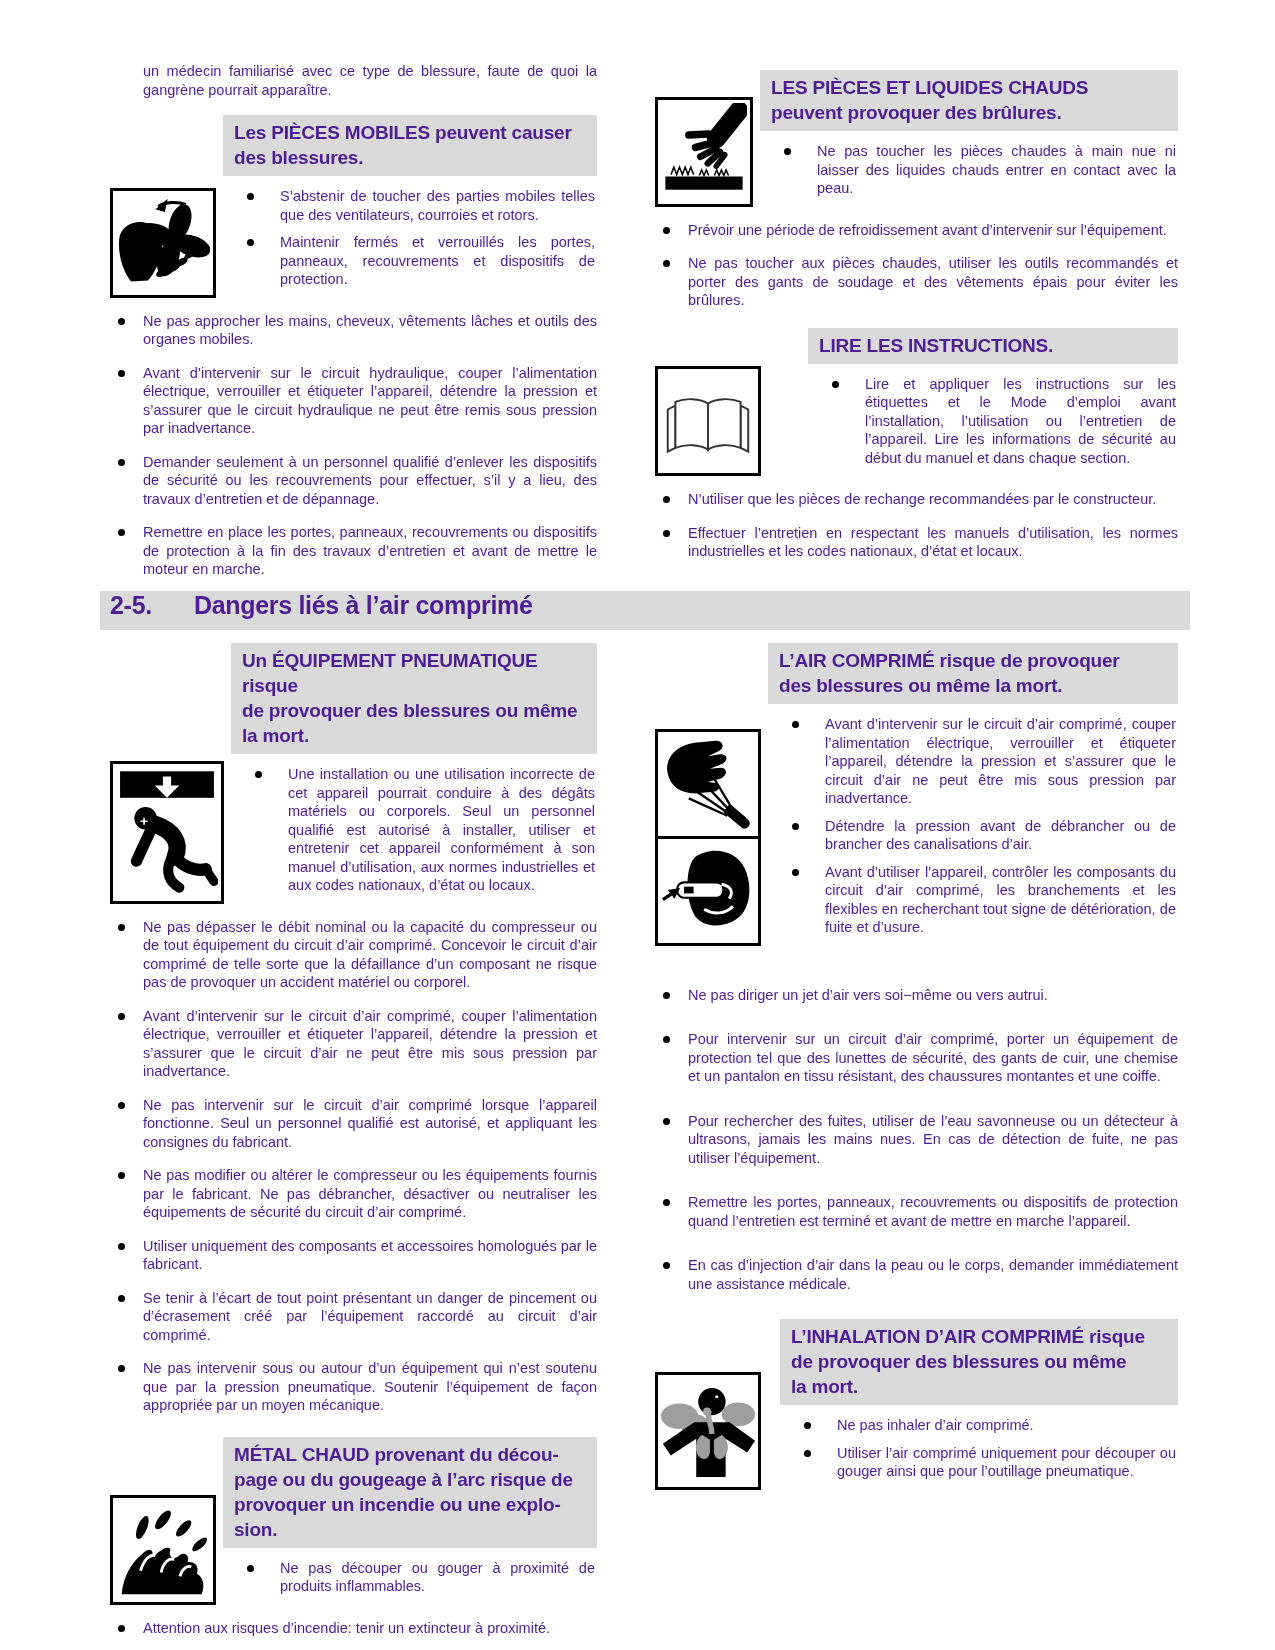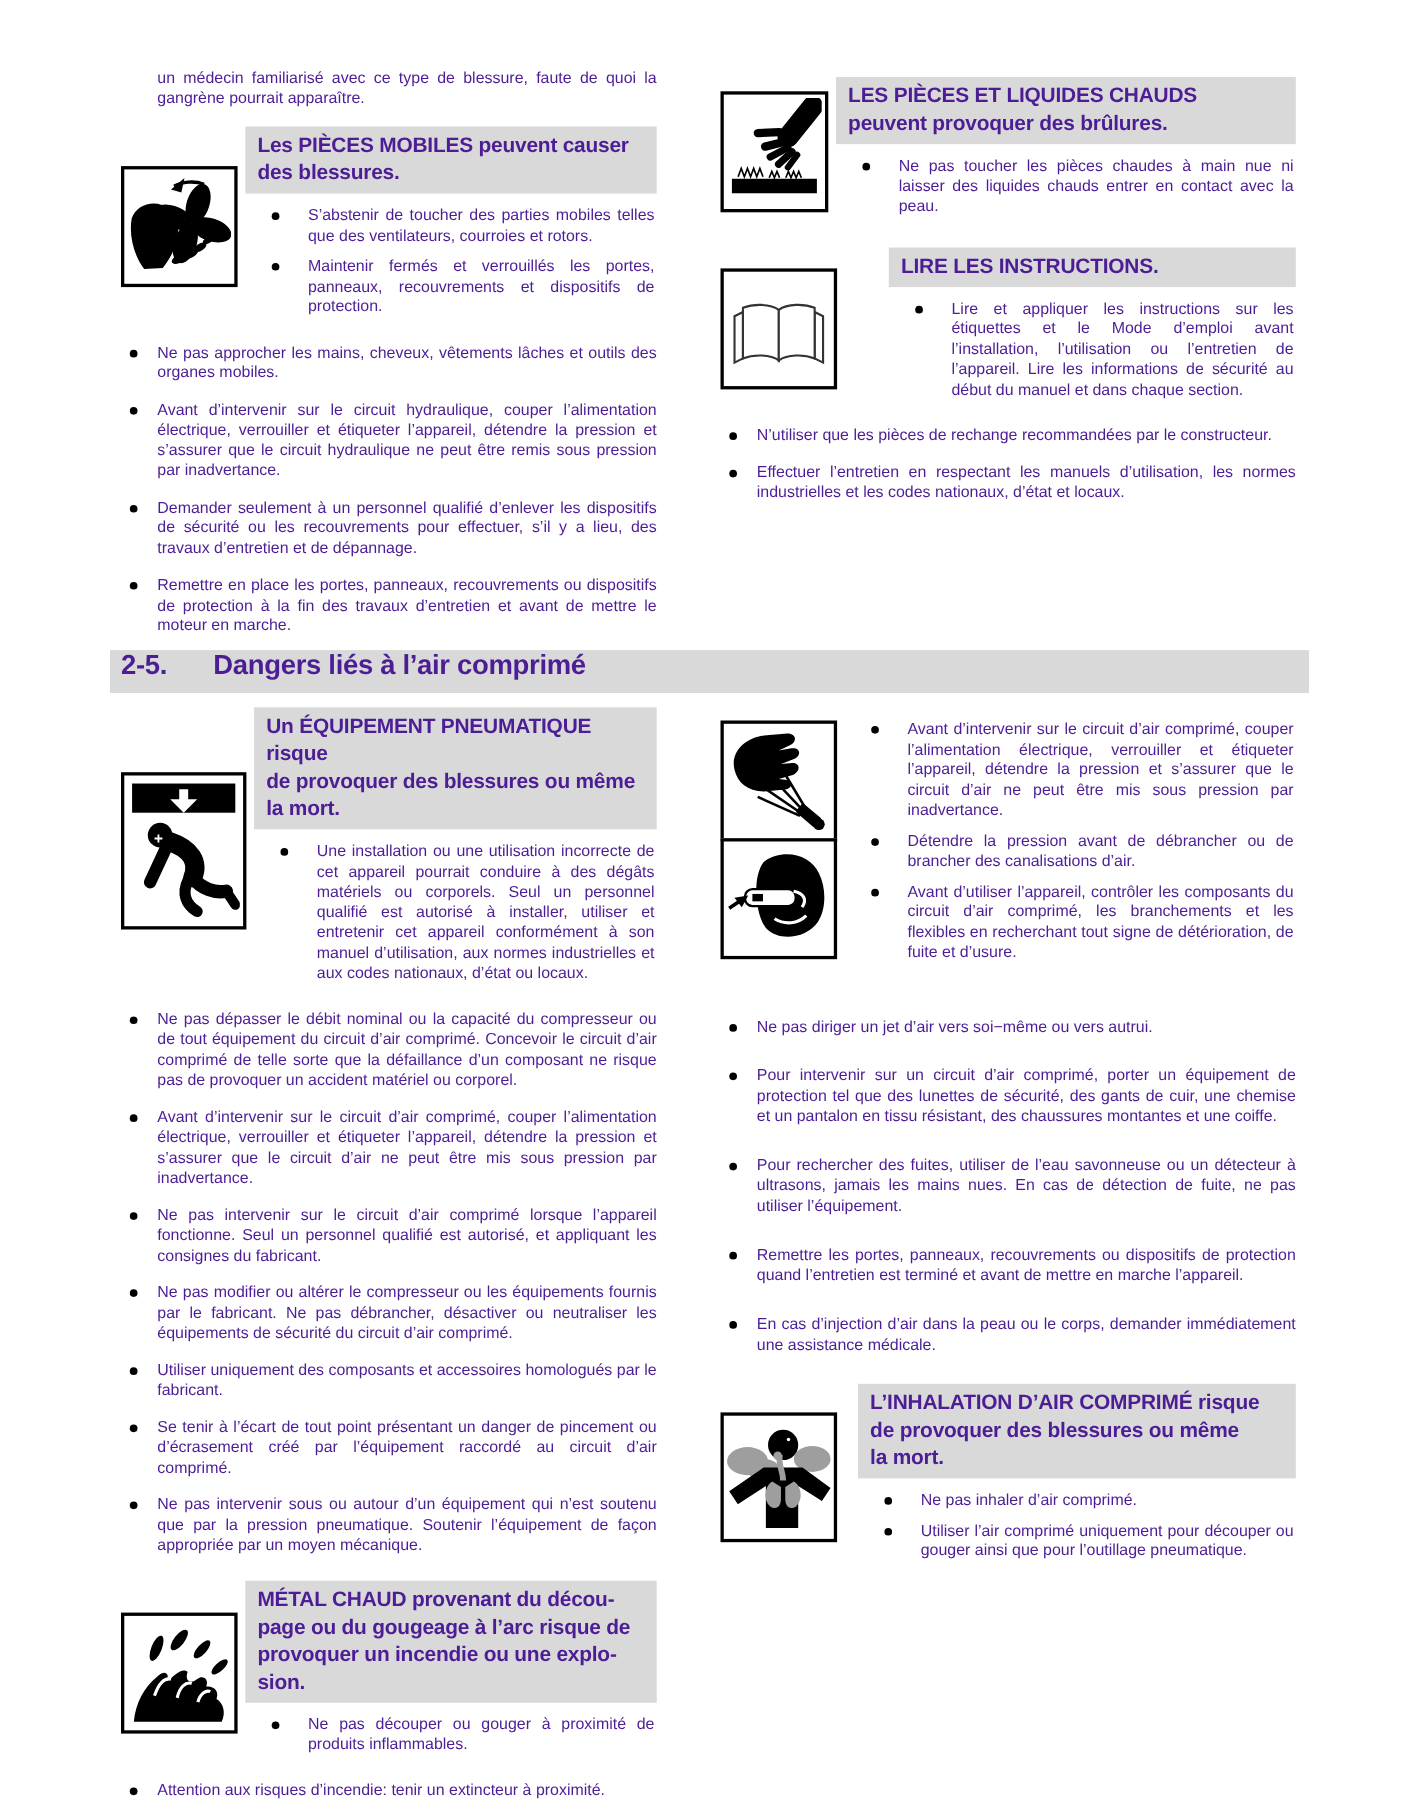--- a/index.html
+++ b/index.html
@@ -10,21 +10,21 @@
   .region-top-right{position:absolute;left:655px;top:70px;width:523px;}
   .section-band{position:absolute;left:100px;top:591px;width:1090px;height:39px;background:#d9d9d9;
         display:flex;align-items:flex-start;font-weight:700;font-size:25px;letter-spacing:-0.3px;}
   .section-band .num{padding-left:10px;margin-right:42px;}
   .region-bot-left{position:absolute;left:110px;top:643px;width:487px;}
   .region-bot-right{position:absolute;left:655px;top:643px;width:523px;}
   .page-footer{position:absolute;left:110px;top:1676px;font-size:15.5px;}
   
   .intro{padding-left:33px;font-size:14.5px;line-height:18.5px;text-align:justify;margin:0 0 16px 0;}
   
-  .warn{display:flex;align-items:center;margin-bottom:14px;}
+  .warn{display:flex;align-items:flex-end;margin-bottom:14px;}
   .icol{flex:0 0 auto;margin-right:7px;display:flex;flex-direction:column;}
   .ibox{box-sizing:border-box;border:3px solid #000;background:#fff;width:106px;height:110px;
         display:flex;align-items:center;justify-content:center;}
   .ibox svg{display:block;}
   .ibox.tall{width:114px;height:143px;}
   .ibox.stack2{margin-top:-3px;}
   .wb{flex:1;min-width:0;}
   .wt{background:#d9d9d9;font-weight:700;font-size:19px;line-height:25px;padding:5px 8px 6px 11px;
       white-space:pre-line;letter-spacing:-0.2px;}
   .wbl{list-style:none;margin:11px 0 0 0;padding:0 2px 0 0;}
@@ -109,20 +109,24 @@
       </div>
       <div class="wb">
         <div class="wt">LES PIÈCES ET LIQUIDES CHAUDS
 peuvent provoquer des brûlures.</div>
         <ul class="wbl">
           <li>Ne pas toucher les pièces chaudes à main nue ni laisser des liquides chauds entrer en contact avec la peau.</li>
         </ul>
       </div>
     </div>
 
+    <ul class="cbl">
+      <li>Prévoir une période de refroidissement avant d’intervenir sur l’équipement.</li>
+      <li>Ne pas toucher aux pièces chaudes, utiliser les outils recommandés et porter des gants de soudage et des vêtements épais pour éviter les brûlures.</li>
+    </ul>
 
     <div class="warn mt18">
       <div class="icol">
         <div class="ibox">
           <svg width="96" height="92" viewBox="0 0 100 96">
             <g fill="#fff" stroke="#333" stroke-width="2">
               <path d="M16 32 L8 36 L8 80 L16 76 Z"></path>
               <path d="M84 32 L92 36 L92 80 L84 76 Z"></path>
               <path d="M50 30 C42 24 26 24 16 28 L16 76 C26 72 42 72 50 78 Z"></path>
               <path d="M50 30 C58 24 74 24 84 28 L84 76 C74 72 58 72 50 78 Z"></path>
@@ -251,20 +255,22 @@
             <path d="M64 44 C74 46 77 52 72 59" stroke="#fff" stroke-width="3" fill="none"></path>
             <path d="M46 70 C56 76 68 75 76 67" stroke="#fff" stroke-width="3" fill="none"></path>
             <g>
               <path d="M3 60 L15 52" stroke="#000" stroke-width="3.4"></path>
               <polygon points="21,48 8,50 15,59" fill="#000"></polygon>
             </g>
           </svg>
         </div>
       </div>
       <div class="wb">
+        <div class="wt">L’AIR COMPRIMÉ risque de provoquer
+des blessures ou même la mort.</div>
         <ul class="wbl">
           <li>Avant d’intervenir sur le circuit d’air comprimé, couper l’alimentation électrique, verrouiller et étiqueter l’appareil, détendre la pression et s’assurer que le circuit d’air ne peut être mis sous pression par inadvertance.</li>
           <li>Détendre la pression avant de débrancher ou de brancher des canalisations d’air.</li>
           <li>Avant d’utiliser l’appareil, contrôler les composants du circuit d’air comprimé, les branchements et les flexibles en recherchant tout signe de détérioration, de fuite et d’usure.</li>
         </ul>
       </div>
     </div>
 
     <ul class="cbl airless mt40">
       <li>Ne pas diriger un jet d’air vers soi−même ou vers autrui.</li>

